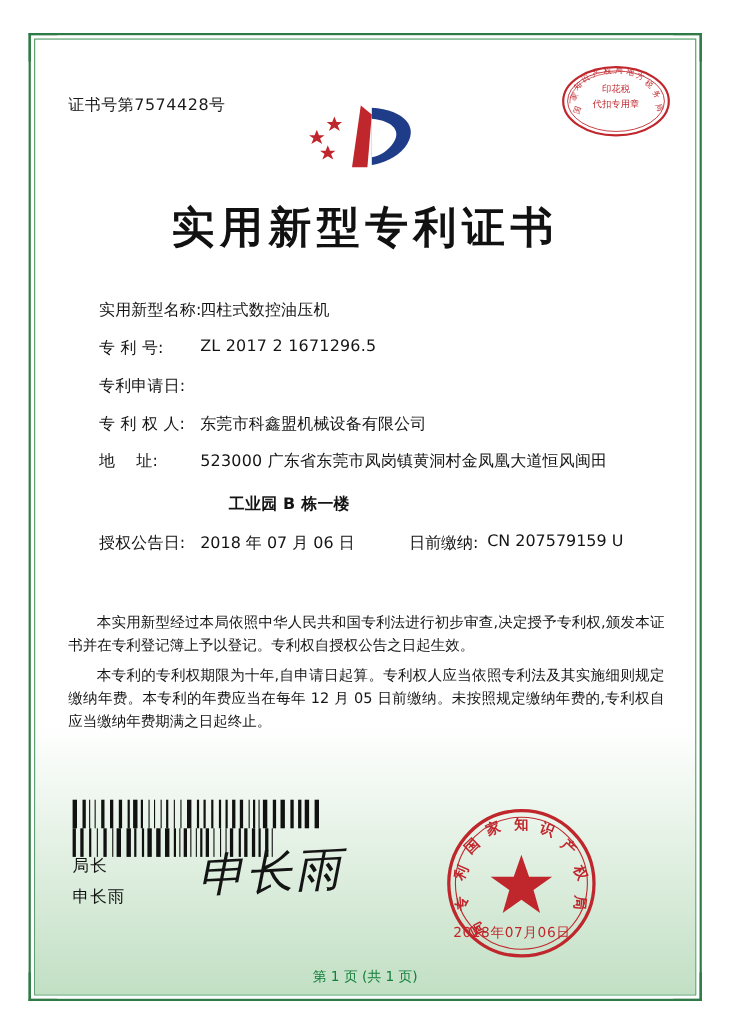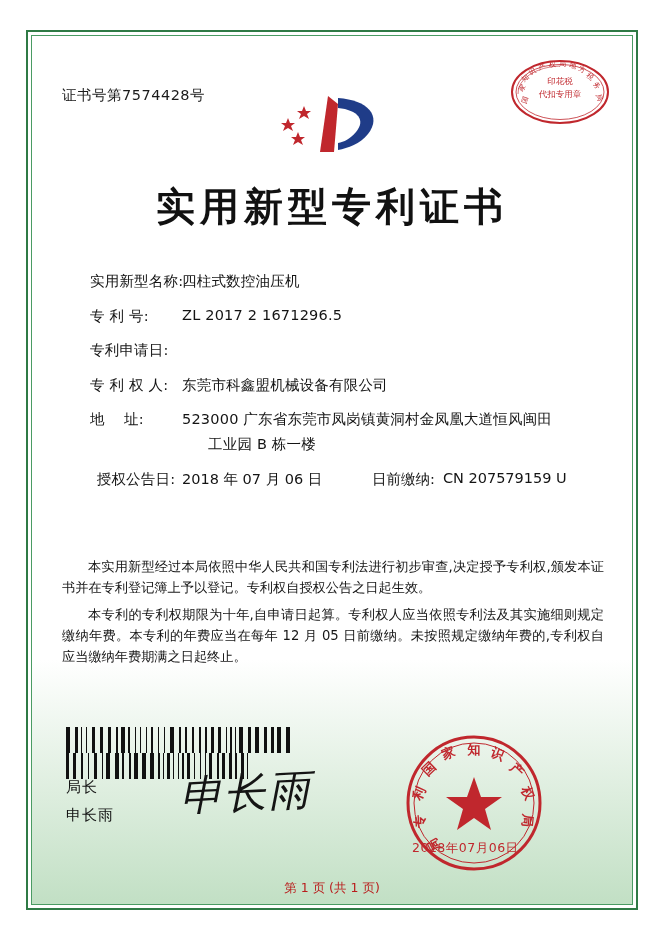--- a/index.html
+++ b/index.html
@@ -124,27 +124,27 @@
     letter-spacing: 0.2px;
     white-space: pre;
     margin-left: 28px;
   }
   .field-value {
     flex: 1;
     letter-spacing: 0.2px;
   }
   .field-value .second-line {
     display: block;
-    margin-top: 6px;
+    margin-top: 20px;
     margin-left: 26px;
+    font-weight: bold;
   }
   .row-split {
     display: flex;
     width: 100%;
-    text-align: center;
   }
   .row-split .left-part {
     display: flex;
     flex: 0 0 310px;
   }
   .row-split .right-part {
     display: flex;
   }
   .right-label {
     white-space: pre;
@@ -236,21 +236,21 @@
   }
 
   
   .page-footer {
     position: absolute;
     left: 0;
     top: 880px;
     width: 664px;
     text-align: center;
     font-size: 12.5px;
-    color: #b91c1c;
+    color: #15803d;
     font-family: "DejaVu Sans", sans-serif;
   }
 </style>
 </head>
 <body>
 
 <div class="page">
 
   <div class="border-outer"></div>
   <div class="border-inner"></div>

